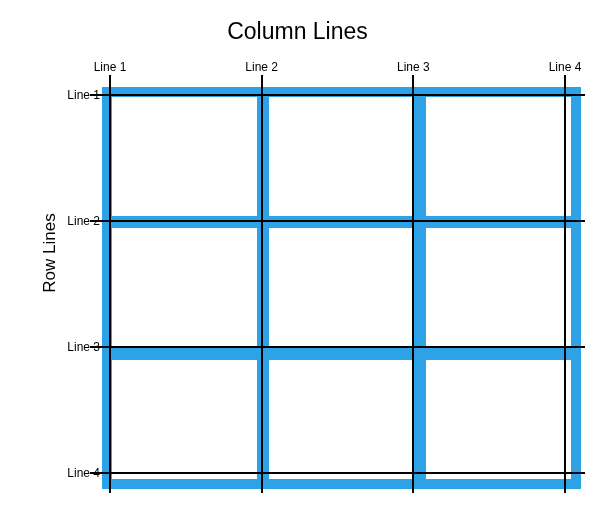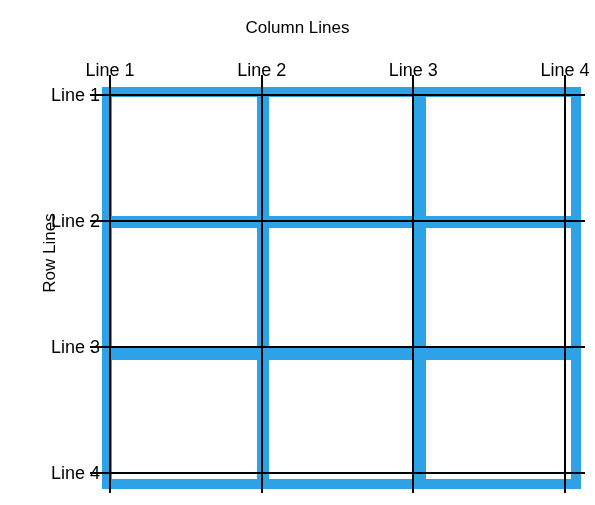--- a/index.html
+++ b/index.html
@@ -1,28 +1,28 @@
 <!DOCTYPE html>
 <html><head>
 <meta charset="utf-8">
 <style>
   html,body{margin:0;padding:0}
   body{width:595px;height:505px;background:#fff;position:relative;
        font-family:"Helvetica Neue",Helvetica,Arial,sans-serif;color:#000}
 
   
   .title-cols{position:absolute;left:0;width:595px;text-align:center;top:18px;
-              font-size:17px}
+              font-size:23px}
   .title-rows{position:absolute;left:10px;top:0;height:505px;display:flex;
               align-items:center;font-size:17px}
   .title-rows span{transform:rotate(-90deg);transform-origin:center;
                    white-space:nowrap;display:inline-block}
 
   
-  .lbl{position:absolute;font-size:18px;white-space:nowrap}
+  .lbl{position:absolute;font-size:12px;white-space:nowrap}
   .collbl{transform:translateX(-50%)}
   .rowlbl{transform:translateY(-50%)}
 
   
   .gl{position:absolute;background:#000;z-index:3}
 
   
   .grid{position:absolute;display:grid;
         grid-template-columns:repeat(3,1fr);
         grid-template-rows:repeat(3,1fr);

